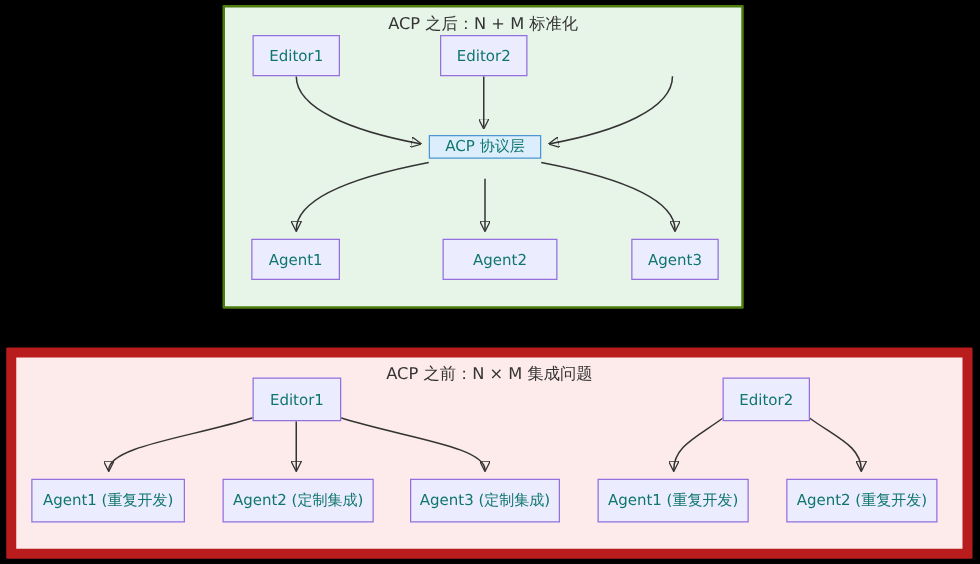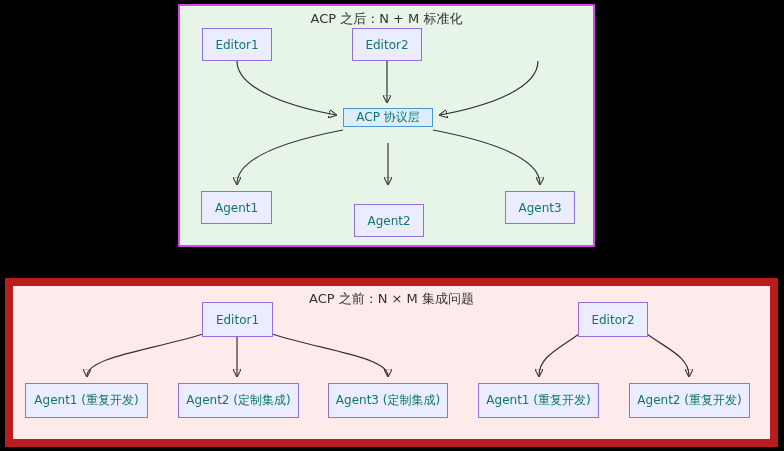--- a/index.html
+++ b/index.html
@@ -7,21 +7,21 @@
   body { font-family: "DejaVu Sans", "Liberation Sans", sans-serif; }
   #canvas { position: relative; width: 784px; height: 451px; background: #000000; }
 
   .cluster {
     position: absolute;
     border-radius: 1px;
   }
   .cluster-after {
     left: 178px; top: 4px; width: 417px; height: 243px;
     background: #e7f4e8;
-    border: 2px solid #d946ef;
+    border: 2px solid #4d7c0f;
   }
   .cluster-before {
     left: 5px; top: 278px; width: 773px; height: 169px;
     background: #fdeaea;
     border: 8px solid #b91c1c;
   }
   .cluster-title {
     position: absolute;
     left: 0; right: 0;
     text-align: center;
@@ -48,21 +48,21 @@
     background: #dceefb;
     border: 1.5px solid #4d96d2;
   }
 
   
   .n-after-editor1 { left: 202px; top: 28px;  width: 70px; height: 33px; }
   .n-after-editor2 { left: 352px; top: 28px;  width: 70px; height: 33px; }
   .n-after-editor3 { left: 503px; top: 28px;  width: 70px; height: 33px; }
   .n-acp-hub       { left: 343px; top: 108px; width: 90px; height: 19px; }
   .n-after-agent1  { left: 201px; top: 191px; width: 71px; height: 33px; }
-  .n-after-agent2  { left: 354px; top: 191px; width: 70px; height: 33px; margin-top: 13px; }
+  .n-after-agent2  { left: 354px; top: 191px; width: 92px; height: 33px; }
   .n-after-agent3  { left: 505px; top: 191px; width: 70px; height: 33px; }
 
   
   .n-before-editor1 { left: 202px; top: 302px; width: 71px; height: 35px; }
   .n-before-editor2 { left: 578px; top: 302px; width: 70px; height: 35px; }
   .n-before-agent1  { left: 25px;  top: 383px; width: 123px; height: 35px; }
   .n-before-agent2  { left: 178px; top: 383px; width: 121px; height: 35px; }
   .n-before-agent3  { left: 328px; top: 383px; width: 120px; height: 35px; }
   .n-before-agent4  { left: 478px; top: 383px; width: 121px; height: 35px; }
   .n-before-agent5  { left: 629px; top: 383px; width: 121px; height: 35px; }

